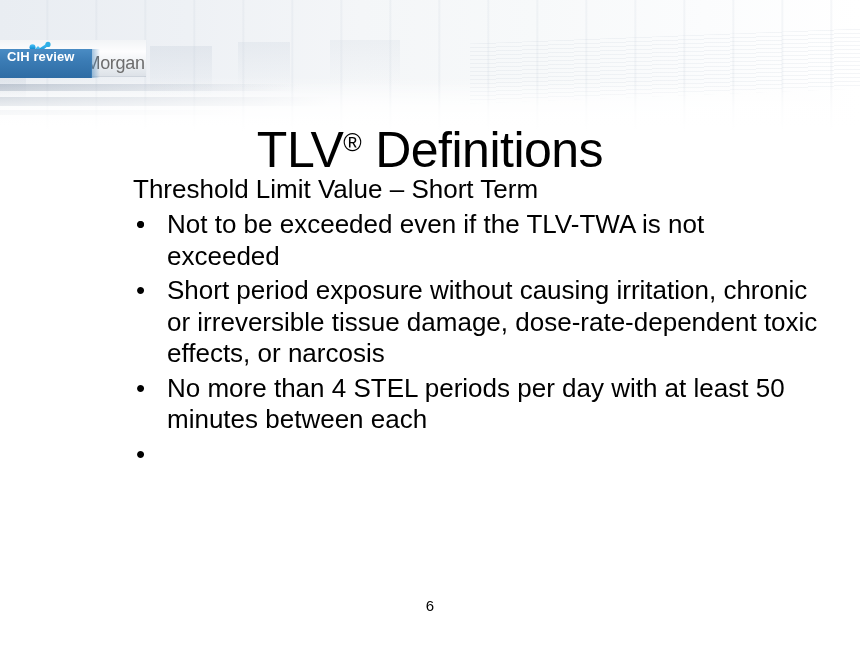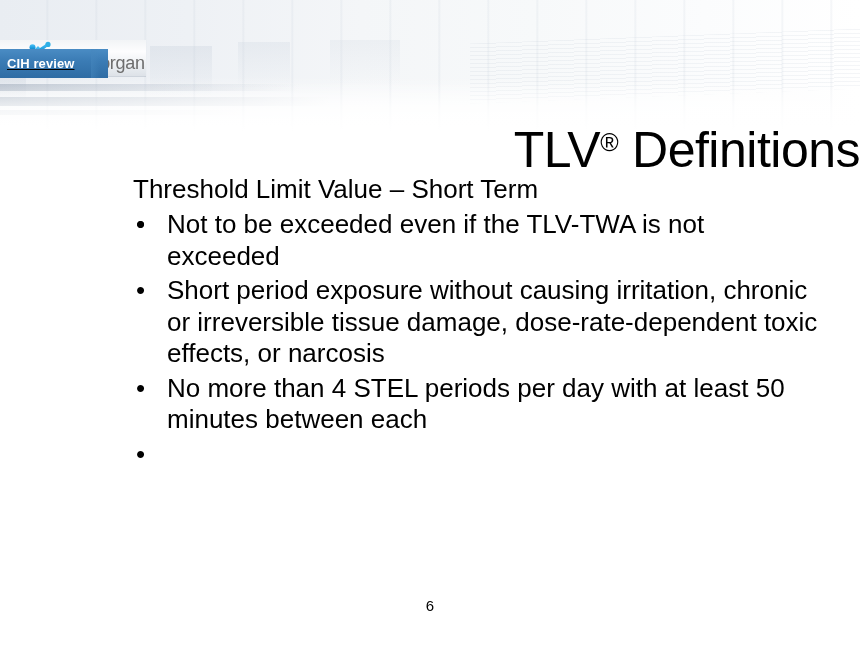--- a/index.html
+++ b/index.html
@@ -166,26 +166,25 @@
   .logo-name {
     color: #6d6d6d;
     font-size: 18px;
   }
 
   
   .cih-banner {
     position: absolute;
     left: 0;
     top: 49px;
-    width: 108px;
+    width: 92px;
     height: 29px;
     background: linear-gradient(to bottom, #4a8cc4 0%, #3b7cb5 40%, #2e6ca4 100%);
     display: flex;
-    align-items: center;
-    text-decoration: underline;
+    align-items: flex-start;
   }
   .cih-banner-label {
     color: #ffffff;
     font-size: 13px;
     font-weight: bold;
     padding-left: 7px;
     letter-spacing: 0.1px;
     white-space: nowrap;
   }
   .cih-banner-tail {
@@ -196,21 +195,21 @@
     height: 29px;
     background: linear-gradient(to right, rgba(70,135,190,0.55), rgba(70,135,190,0));
   }
 
   
   .slide-title {
     position: absolute;
     left: 0;
     top: 79px;
     width: 860px;
-    text-align: right;
+    text-align: center;
     font-size: 50px;
     line-height: 58px;
     color: #000000;
     font-weight: normal;
     letter-spacing: -0.5px;
   }
   .slide-title .reg {
     font-size: 25px;
     vertical-align: 16px;
     letter-spacing: 0;

